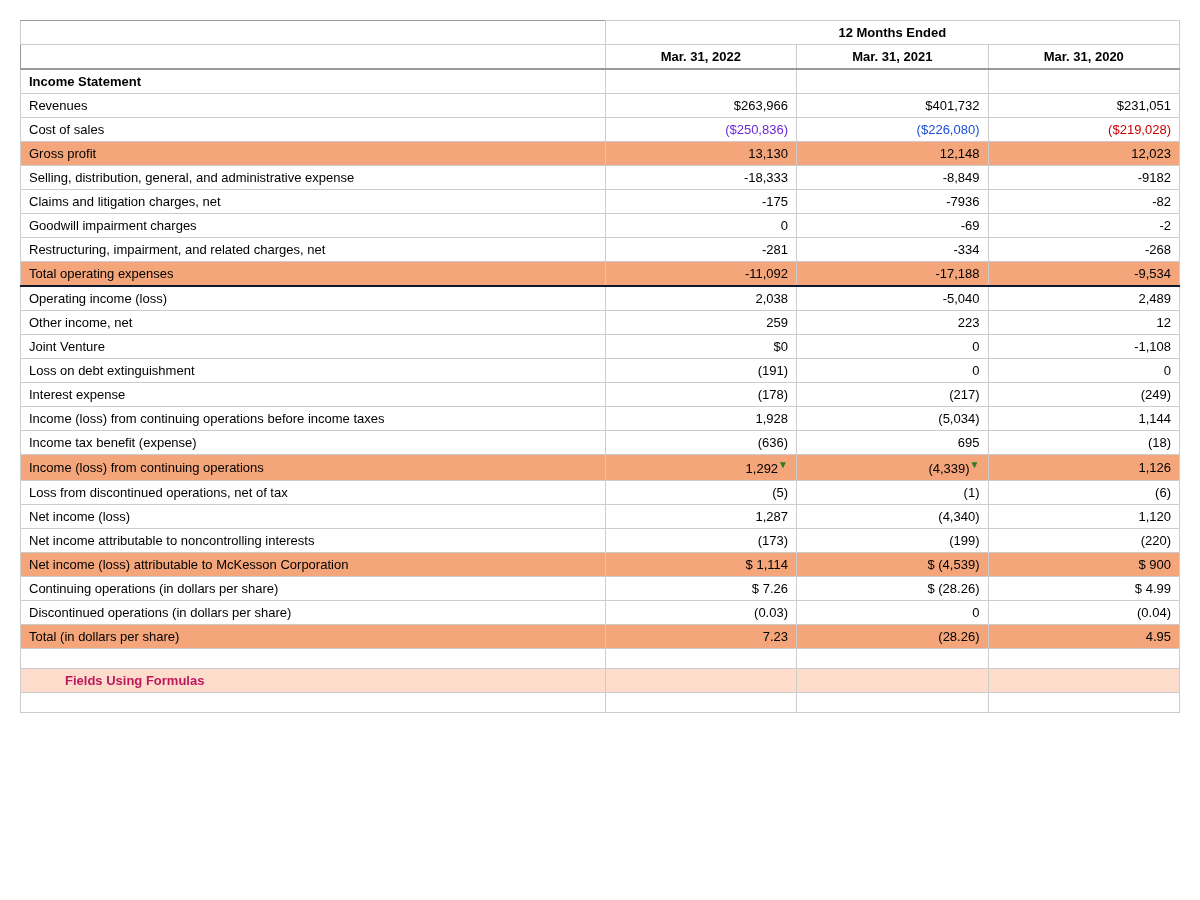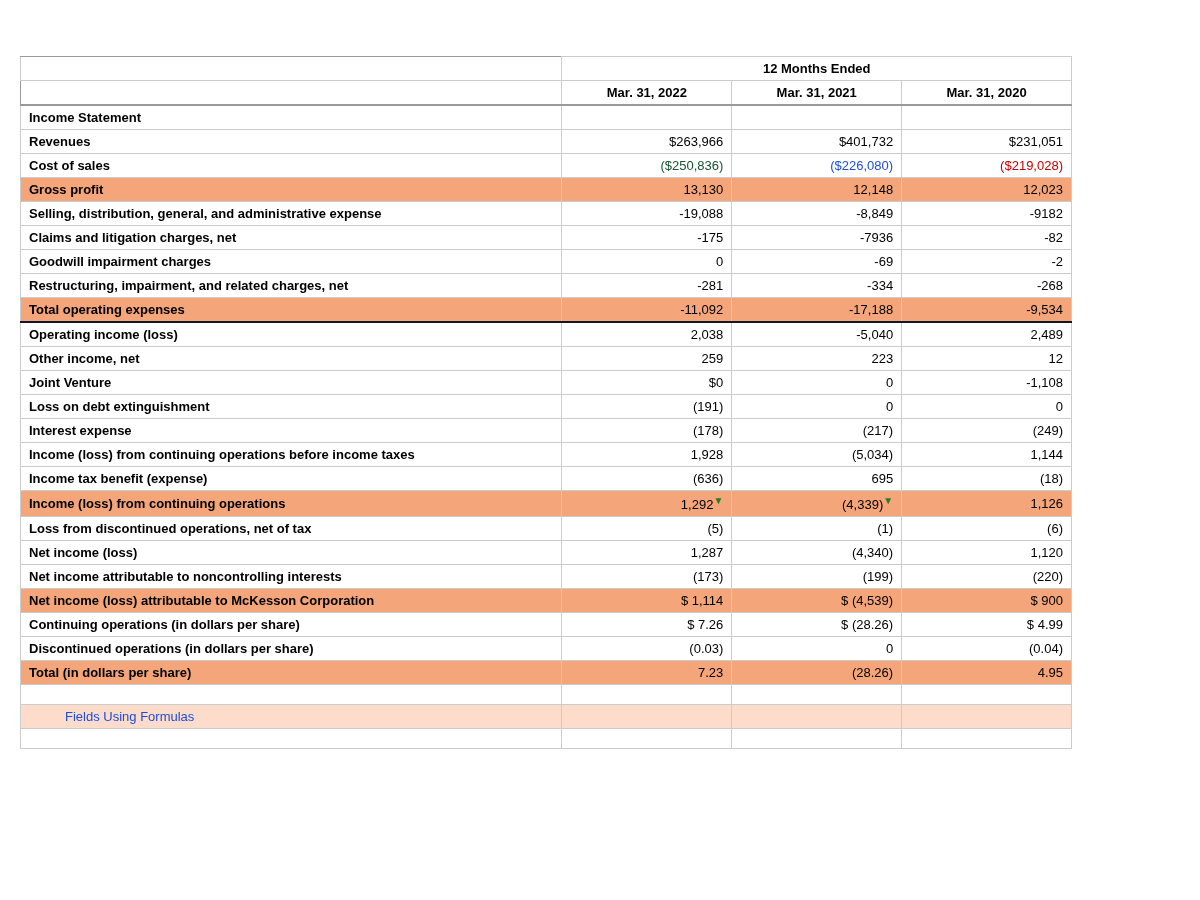--- a/index.html
+++ b/index.html
@@ -3,42 +3,41 @@
   <meta charset="utf-8">
   <style>
     * { box-sizing: border-box; margin: 0; padding: 0; }
     body {
       font-family: Arial, sans-serif;
       font-size: 13px;
       background: #fff;
       padding: 20px;
     }
     .table-container {
-      width: 1052px;
+      width: 1160px;
       border-collapse: collapse;
-      margin-top: 36px;
     }
     table {
       width: 100%;
       border-collapse: collapse;
       border: 1px solid #999;
     }
     th, td {
       border: 1px solid #ccc;
       padding: 4px 8px;
       white-space: nowrap;
     }
     th {
       text-align: center;
       font-weight: bold;
       background: #fff;
     }
     td.label-col {
       text-align: left;
-      font-weight: bold;
+      font-weight: normal;
       width: 580px;
     }
     td.label-col.bold {
       font-weight: bold;
     }
     td.num-col {
       text-align: right;
       width: 190px;
     }
     .highlight-salmon {
@@ -85,33 +84,33 @@
           <td class="num-col"></td>
         </tr>
         <tr>
           <td class="label-col">Revenues</td>
           <td class="num-col">$263,966</td>
           <td class="num-col">$401,732</td>
           <td class="num-col">$231,051</td>
         </tr>
         <tr>
           <td class="label-col">Cost of sales</td>
-          <td class="num-col" style="color: #14532d;">($250,836)</td>
+          <td class="num-col" style="color: #6d28d9;">($250,836)</td>
           <td class="num-col" style="color: #1d4ed8;">($226,080)</td>
           <td class="num-col" style="color: rgb(204, 0, 0); text-align: right;">($219,028)</td>
         </tr>
         <tr class="highlight-salmon">
           <td class="label-col">Gross profit</td>
           <td class="num-col">13,130</td>
           <td class="num-col">12,148</td>
           <td class="num-col">12,023</td>
         </tr>
         <tr>
           <td class="label-col">Selling, distribution, general, and administrative expense</td>
-          <td class="num-col">-19,088</td>
+          <td class="num-col">-18,333</td>
           <td class="num-col">-8,849</td>
           <td class="num-col">-9182</td>
         </tr>
         <tr>
           <td class="label-col">Claims and litigation charges, net</td>
           <td class="num-col">-175</td>
           <td class="num-col">-7936</td>
           <td class="num-col">-82</td>
         </tr>
         <tr>
@@ -222,21 +221,21 @@
           <td class="num-col">(28.26)</td>
           <td class="num-col">4.95</td>
         </tr>
         <tr>
           <td style="height: 20px;"></td>
           <td style="height: 20px;"></td>
           <td style="height: 20px;"></td>
           <td style="height: 20px;"></td>
         </tr>
         <tr>
-          <td class="label-col" style="background-color: rgb(253, 220, 204); color: #1d4ed8; font-weight: normal; padding-left: 44px;">Fields Using Formulas</td>
+          <td class="label-col" style="background-color: rgb(253, 220, 204); color: #be185d; font-weight: bold; padding-left: 44px;">Fields Using Formulas</td>
           <td style="background-color: rgb(253, 220, 204);"></td>
           <td style="background-color: rgb(253, 220, 204);"></td>
           <td style="background-color: rgb(253, 220, 204);"></td>
         </tr>
         <tr>
           <td style="height: 20px;"></td>
           <td style="height: 20px;"></td>
           <td style="height: 20px;"></td>
           <td style="height: 20px;"></td>
         </tr>

